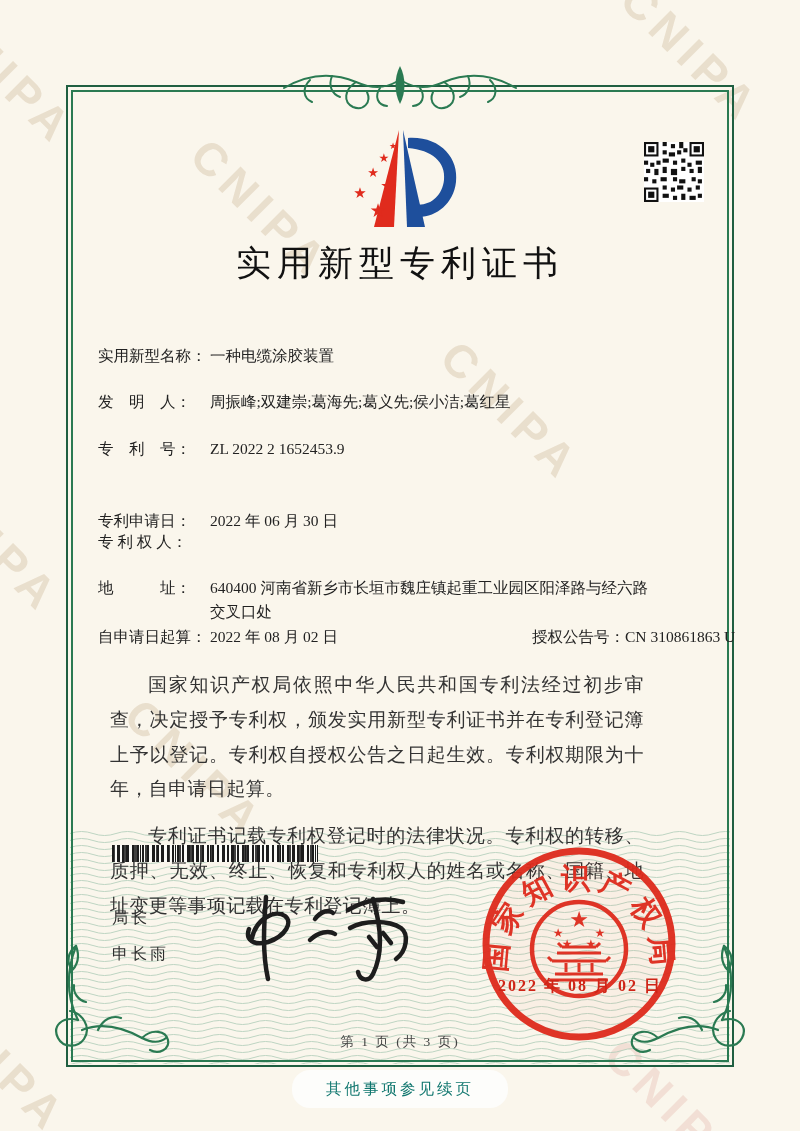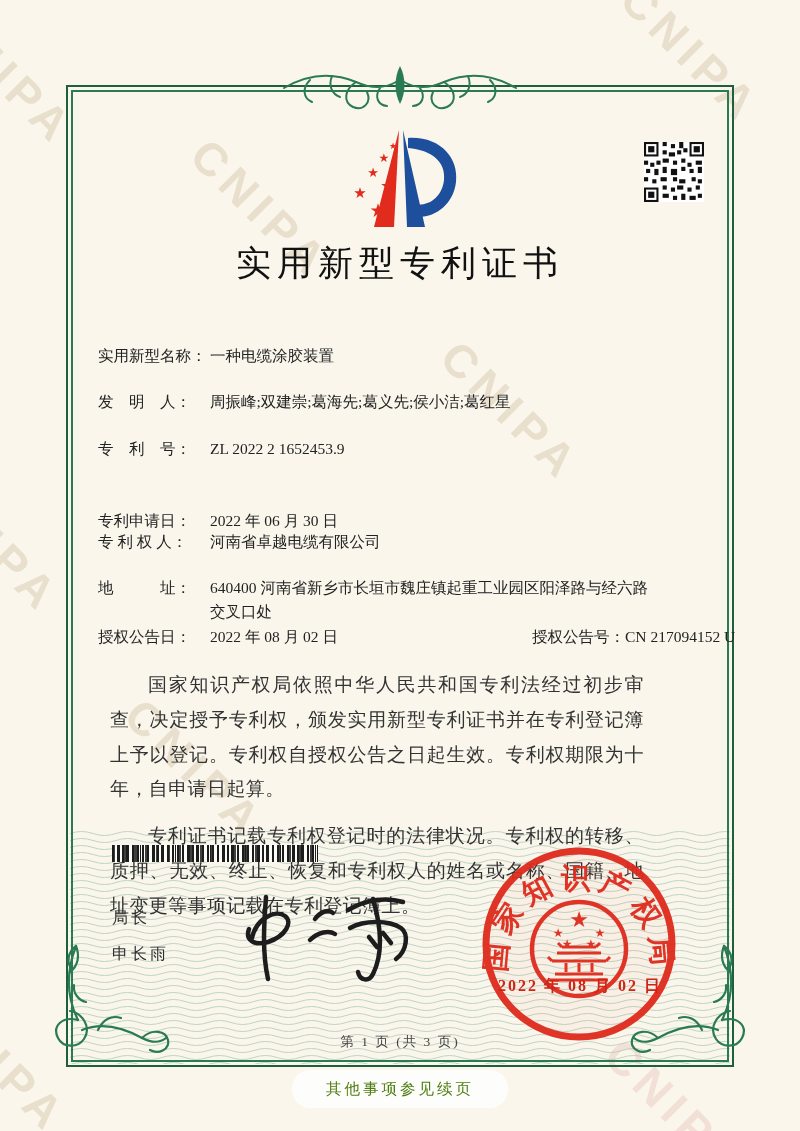--- a/index.html
+++ b/index.html
@@ -61,21 +61,21 @@
   .signature{position:absolute;left:222px;top:886px;z-index:3;}
   .seal{position:absolute;left:478px;top:843px;z-index:4;opacity:.95;}
   .seal-date{
     position:absolute;left:498px;top:976px;z-index:5;color:#cf2517;
     font-weight:bold;font-size:16px;letter-spacing:2px;white-space:nowrap;
   }
   .page-num{position:absolute;left:0;right:0;top:1033px;text-align:center;font-size:13.5px;letter-spacing:2px;color:#444;z-index:3;}
   .cont-box{
     position:absolute;left:292px;top:1070px;width:216px;height:38px;z-index:3;
     background:#fdfdfb;display:flex;align-items:center;justify-content:center;
-    font-size:15.5px;letter-spacing:3px;color:#4d7c0f;border-radius:18px;
+    font-size:15.5px;letter-spacing:3px;color:#0f766e;border-radius:18px;
   }
   .star{font-family:"DejaVu Sans",sans-serif;}
 </style>
 </head>
 <body>
 
 <div class="page">
 
   <span class="wm" style="left:-38px;top:-6px;">CNIPA</span>
   <span class="wm" style="left:648px;top:-28px;">CNIPA</span>
@@ -216,32 +216,31 @@
   <div class="fieldrow" style="top:437px;">
     <span class="lbl">专　利　号：</span>
     <span class="val">ZL 2022 2 1652453.9</span>
   </div>
   <div class="fieldrow" style="top:483px;margin-top:26px;">
     <span class="lbl">专利申请日：</span>
     <span class="val">2022 年 06 月 30 日</span>
   </div>
   <div class="fieldrow" style="top:530px;">
     <span class="lbl">专 利 权 人：</span>
-    <span class="val">河南省卓越电缆有限公司</span>
   </div>
   <div class="fieldrow" style="top:576px;">
     <span class="lbl">地　　　址：</span>
     <span class="val">640400 河南省新乡市长垣市魏庄镇起重工业园区阳泽路与经六路交叉口处</span>
   </div>
   <div class="fieldrow" style="top:625px;">
-    <span class="lbl">授权公告日：</span>
+    <span class="lbl">自申请日起算：</span>
     <span class="val" style="position:relative;">
       <span>2022 年 08 月 02 日</span>
       <span class="grant2">
-        <span>授权公告号：</span><span>CN 217094152 U</span>
+        <span>授权公告号：</span><span>CN 310861863 U</span>
       </span>
     </span>
   </div>
 
   <div class="paras">
     <p>国家知识产权局依照中华人民共和国专利法经过初步审查，决定授予专利权，颁发实用新型专利证书并在专利登记簿上予以登记。专利权自授权公告之日起生效。专利权期限为十年，自申请日起算。</p>
     <p>专利证书记载专利权登记时的法律状况。专利权的转移、质押、无效、终止、恢复和专利权人的姓名或名称、国籍、地址变更等事项记载在专利登记簿上。</p>
   </div>
 
   <div class="barcode"></div>

